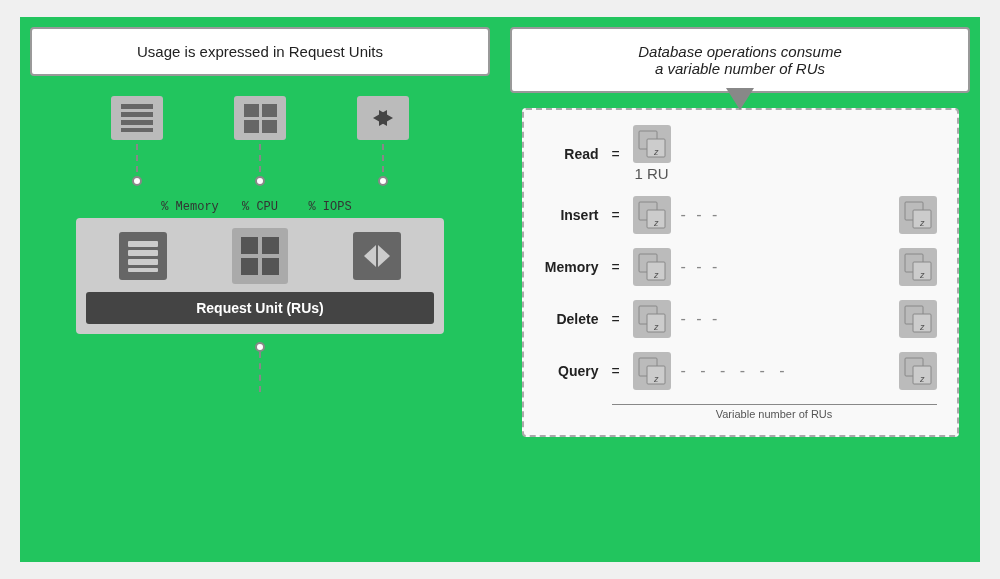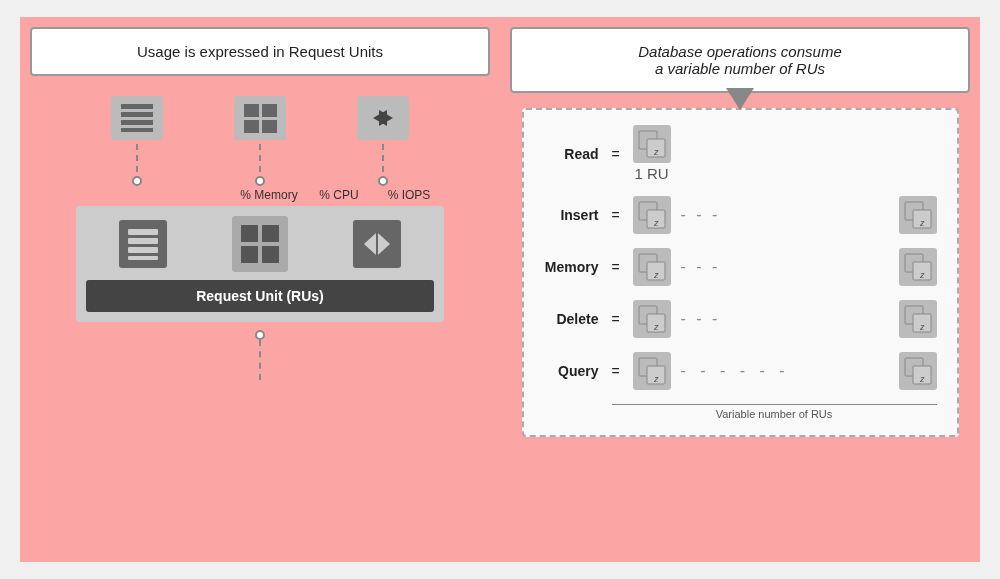--- a/index.html
+++ b/index.html
@@ -9,21 +9,21 @@
       width: 1000px;
       height: 579px;
       overflow: hidden;
       display: flex;
       align-items: center;
       justify-content: center;
     }
     .main-container {
       width: 960px;
       height: 545px;
-      background: #fca5a5;
+      background: #22c55e;
       display: flex;
       gap: 20px;
       padding: 10px;
     }
     .left-panel {
       flex: 1;
       display: flex;
       flex-direction: column;
       align-items: center;
       gap: 10px;
@@ -86,23 +86,24 @@
     }
     .circle-dot {
       width: 10px;
       height: 10px;
       border-radius: 50%;
       border: 2px solid #888;
       background: #fff;
     }
     .label-row {
       display: flex;
-      justify-content: flex-end;
+      justify-content: center;
       width: 80%;
-      margin-top: 2px;
+      margin-top: 14px;
+      font-family: Liberation Mono, monospace;
     }
     .label-text {
       font-size: 12px;
       color: #333;
       text-align: center;
       width: 70px;
     }
     
     .ru-box-wrapper {
       width: 80%;

